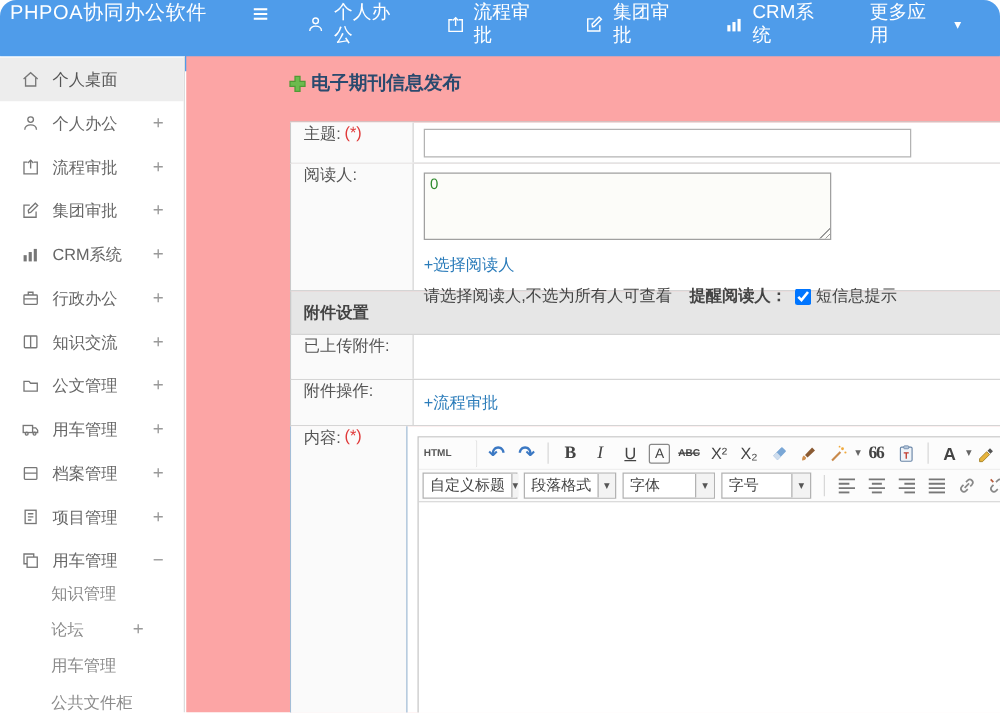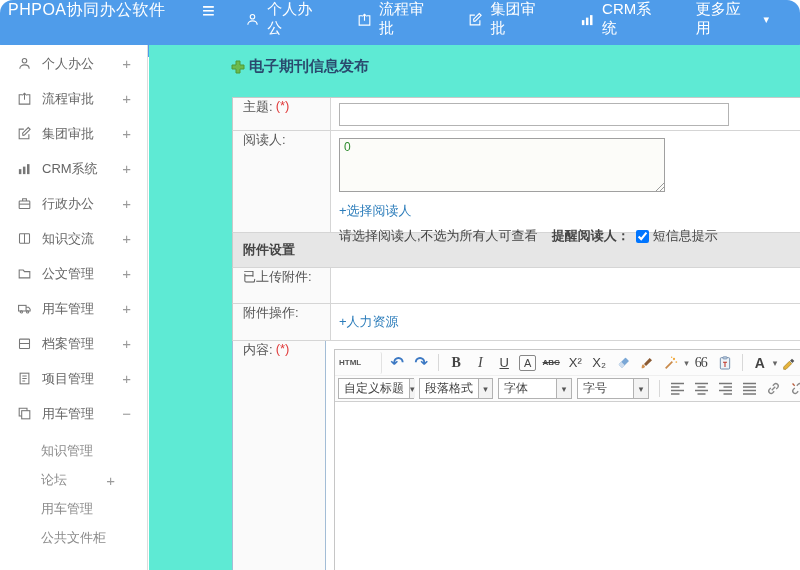--- a/index.html
+++ b/index.html
@@ -18,26 +18,26 @@
 
   
   .sidebar { position:absolute; top:45px; left:0; width:148px; bottom:0; background:#fff;
              border-right:1px solid #dcdcdc; padding-top:1px; }
   .side-item { height:35px; display:flex; align-items:center; gap:10px;
                padding:0 16px 0 17px; font-size:13px; color:#666; cursor:pointer; }
   .side-item.active { background:#ededed; color:#555; }
   .side-item .lbl { flex:1; }
   .expand { color:#9a9a9a; font-size:15px; font-weight:300; }
   .side-icon { color:#777; display:flex; }
-  .sub-item { height:29px; display:flex; align-items:flex-end; padding:0 32px 0 41px;
+  .sub-item { height:29px; display:flex; align-items:flex-start; padding:0 32px 0 41px;
               font-size:13px; color:#8b8b8b; cursor:pointer; }
   .sub-item .lbl { flex:1; }
 
   
-  .main { position:absolute; left:149px; top:45px; right:0; bottom:0; background:#5eead4; }
+  .main { position:absolute; left:149px; top:45px; right:0; bottom:0; background:#fca5a5; }
   .page-head { position:absolute; left:82px; top:12px; display:flex; align-items:center; gap:4px; }
   .page-head h1 { font-size:15px; color:#2a4a6e; font-weight:bold; }
 
   .form-table { position:absolute; left:83px; top:52px; width:640px; border-top:1px solid #c9c9c9; }
   .frow { display:flex; border-bottom:1px solid #d5d5d5; border-left:1px solid #c9c9c9; background:#fff; }
   .flabel { width:98px; background:#fafafa; border-right:1px solid #d5d5d5;
             padding-left:10px; font-size:13px; color:#555; display:flex; align-items:flex-start; gap:3px; }
   .req { color:#e03a3a; }
   .fcell { flex:1; padding:5px 8px; position:relative; }
   .r-subject { height:33px; } .r-subject .fcell { display:flex; align-items:center; }
@@ -75,21 +75,21 @@
           margin:0 1px; font-size:13px; color:#444; cursor:pointer; border-radius:2px; }
   .tsep { width:1px; height:17px; background:#d8d8d8; margin:0 5px; }
   .t-html { font-size:8px; font-weight:bold; color:#555; border-right:1px solid #e2e2e2; padding-right:20px; margin-right:3px;}
   .t-undo,.t-redo { color:#3b78c3; font-size:16px; font-weight:bold; }
   .t-bold { font-family:"Liberation Serif",serif; font-weight:bold; font-size:14px; }
   .t-italic { font-family:"Liberation Serif",serif; font-style:italic; font-size:14px; }
   .t-under { text-decoration:underline; font-size:13px; }
   .t-fontbox { border:1px solid #888; font-size:11px; width:17px; height:16px; min-width:17px;
                display:inline-flex; align-items:center; justify-content:center; margin:0 3px; }
   .t-strike { font-size:8px; font-weight:bold; text-decoration:line-through; }
-  .t-quote { font-family:"Liberation Serif",serif; font-weight:normal; font-size:14px; letter-spacing:-1px; }
+  .t-quote { font-family:"Liberation Serif",serif; font-weight:bold; font-size:14px; letter-spacing:-1px; }
   .t-fontcolor { font-size:14px; font-weight:bold; }
   .mini-caret { font-size:9px; color:#666; margin-left:1px; }
 
   .ksel { height:21px; border:1px solid #b2b2b2; background:#fff; display:flex; align-items:center;
           margin-right:5px; cursor:pointer; flex-shrink:0; }
   .ksel .txt { font-size:12px; color:#444; padding:0 5px; flex:1; white-space:nowrap; }
   .ksel .btn { width:15px; align-self:stretch; border-left:1px solid #b2b2b2; background:#f3f3f3;
                display:flex; align-items:center; justify-content:center; font-size:9px; color:#555; }
   .editor-body { flex:1; background:#fff; }
   svg.ic { display:block; }
@@ -140,20 +140,30 @@
       <span>CRM系统</span>
     </div>
     <div class="nav-item">
       <span>更多应用</span>
       <span class="caret">▾</span>
     </div>
   </div>
 </div>
 
 <div class="sidebar">
+  <div class="side-item active">
+    <span class="side-icon">
+        <svg class="ic" width="15" height="15" viewBox="0 0 24 24" fill="none" stroke="#777" stroke-width="1.7">
+          <path d="M3 11.5L12 3.5l9 8"></path>
+          <path d="M5.5 10v10.5h13V10"></path>
+        </svg>
+      </span>
+    <span class="lbl">个人桌面</span>
+    <span class="expand"></span>
+  </div>
   <div class="side-item">
     <span class="side-icon">
         <svg class="ic" width="15" height="15" viewBox="0 0 24 24" fill="none" stroke="#777" stroke-width="1.7">
           <circle cx="12" cy="7.5" r="3.6"></circle>
           <path d="M4.5 20.5c0-4.2 3.6-6.3 7.5-6.3s7.5 2.1 7.5 6.3"></path>
         </svg>
       </span>
     <span class="lbl">个人办公</span>
     <span class="expand">+</span>
   </div>
@@ -330,21 +340,21 @@
         <span>已上传附件:</span>
       </div>
       <div class="fcell"></div>
     </div>
 
     <div class="frow r-attop">
       <div class="flabel">
         <span>附件操作:</span>
       </div>
       <div class="fcell">
-        <a class="blue-link">+人力资源</a>
+        <a class="blue-link">+流程审批</a>
       </div>
     </div>
 
     <div class="frow r-content">
       <div class="flabel">
         <span>内容:</span>
         <span class="req">(*)</span>
       </div>
       <div class="fcell">
         <div class="editor">

